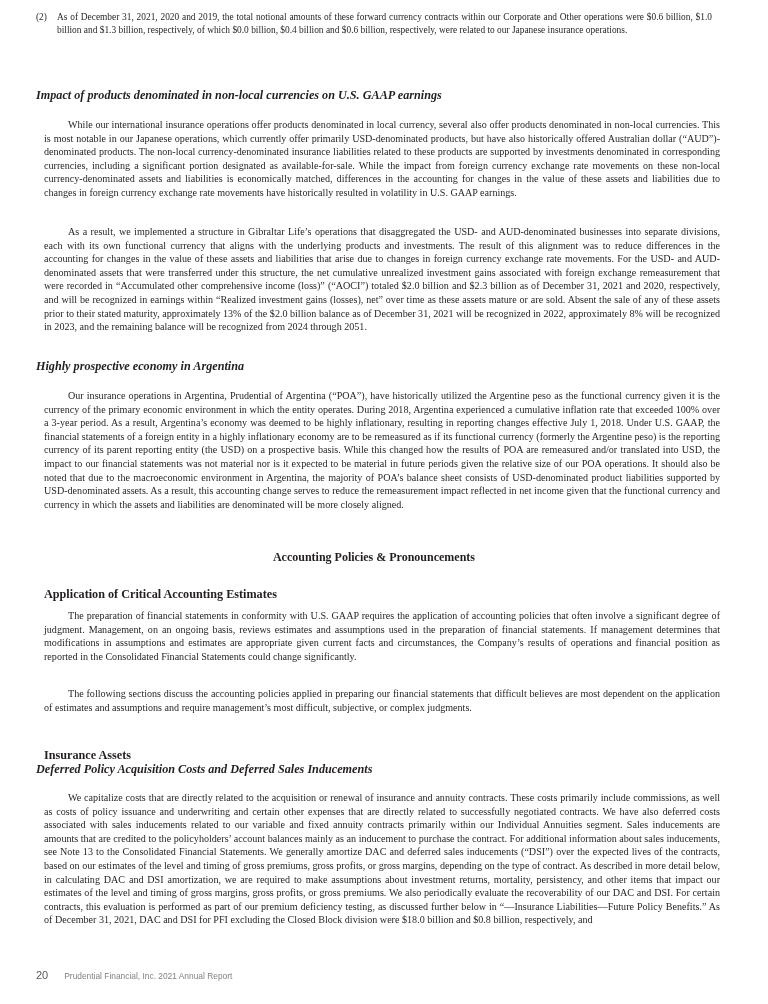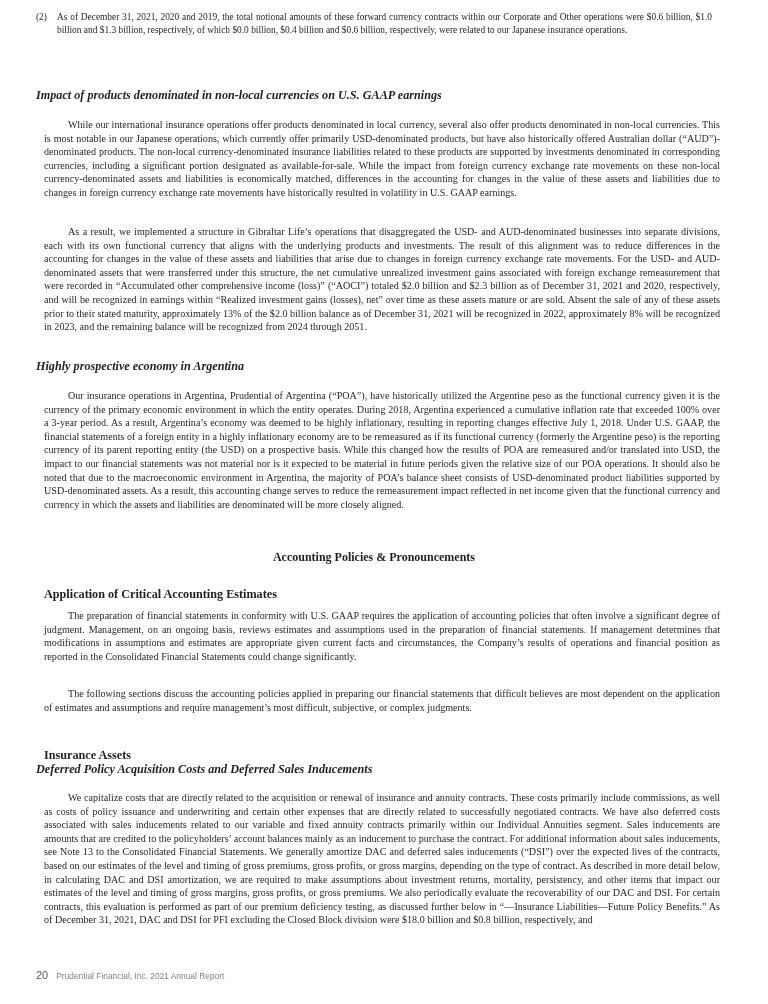--- a/index.html
+++ b/index.html
@@ -72,20 +72,21 @@
       font-family: "Liberation Sans", "DejaVu Sans", sans-serif;
     }
     .footer .pg {
       font-size: 11px;
       color: #58595b;
       margin-right: 8px;
     }
     .footer .ttl {
       font-size: 8.4px;
       color: #808285;
+      margin-left: 8px;
     }
   </style>
 </head>
 <body>
 
 <div class="footnote">
   <span class="fn-num">(2)</span>
   <span class="fn-text">As of December 31, 2021, 2020 and 2019, the total notional amounts of these forward currency contracts within our Corporate and Other operations were $0.6 billion, $1.0 billion and $1.3 billion, respectively, of which $0.0 billion, $0.4 billion and $0.6 billion, respectively, were related to our Japanese insurance operations.</span>
 </div>
 

